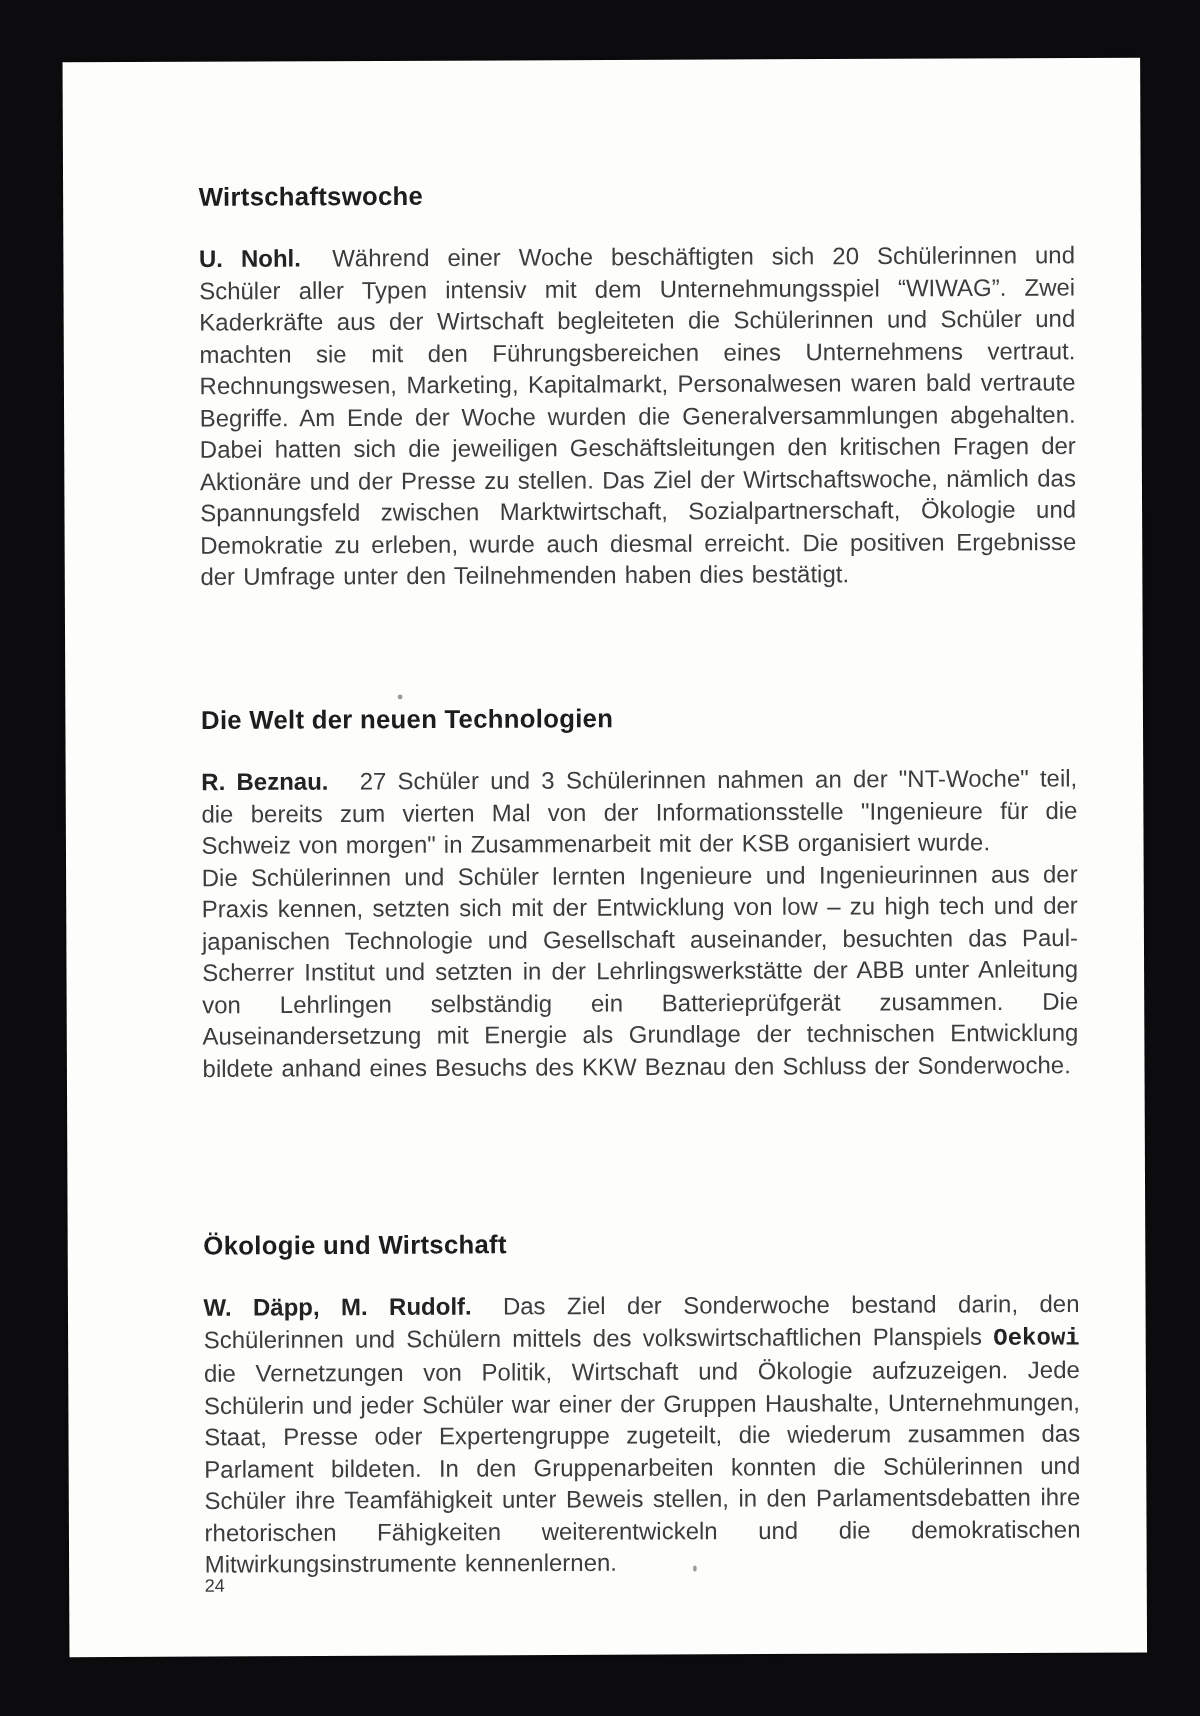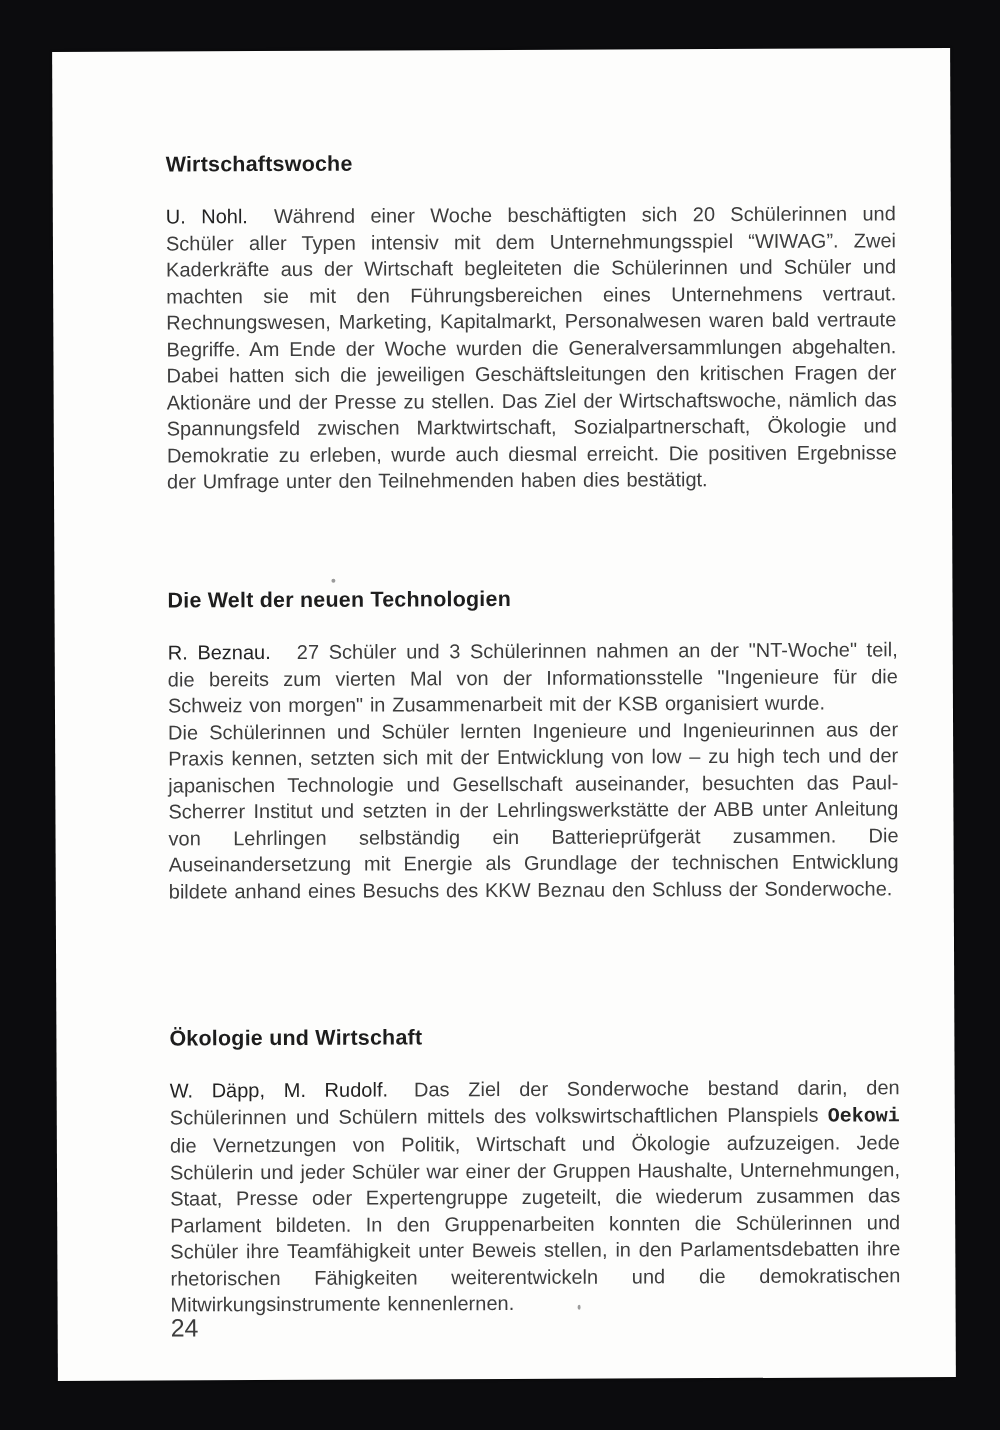--- a/index.html
+++ b/index.html
@@ -39,34 +39,34 @@
     margin: 0;
     font-size: 20px;
     line-height: 26.5px;
     color: #3d3d3d;
     text-align: justify;
     word-spacing: 1.2px;
     hyphens: auto;
     -webkit-hyphens: auto;
   }
   .author {
-    font-weight: 400;
+    font-weight: 700;
     color: #232323;
     margin-right: 26px;
     white-space: nowrap;
   }
   .bold-run {
     font-weight: 700;
     color: #232323;
     font-family: Liberation Mono, monospace;
   }
   .pagenum {
     position: absolute;
     left: 113px; top: 1262px;
-    font-size: 25px;
+    font-size: 15px;
     color: #3d3d3d;
   }
   .speck {
     position: absolute;
     background: #9b9b9b;
     border-radius: 50%;
     width: 4px; height: 4px;
   }
   #speck-1 { left: 277px; top: 528px; }
   #speck-2 { left: 520px; top: 1255px; width: 3px; height: 5px; }

